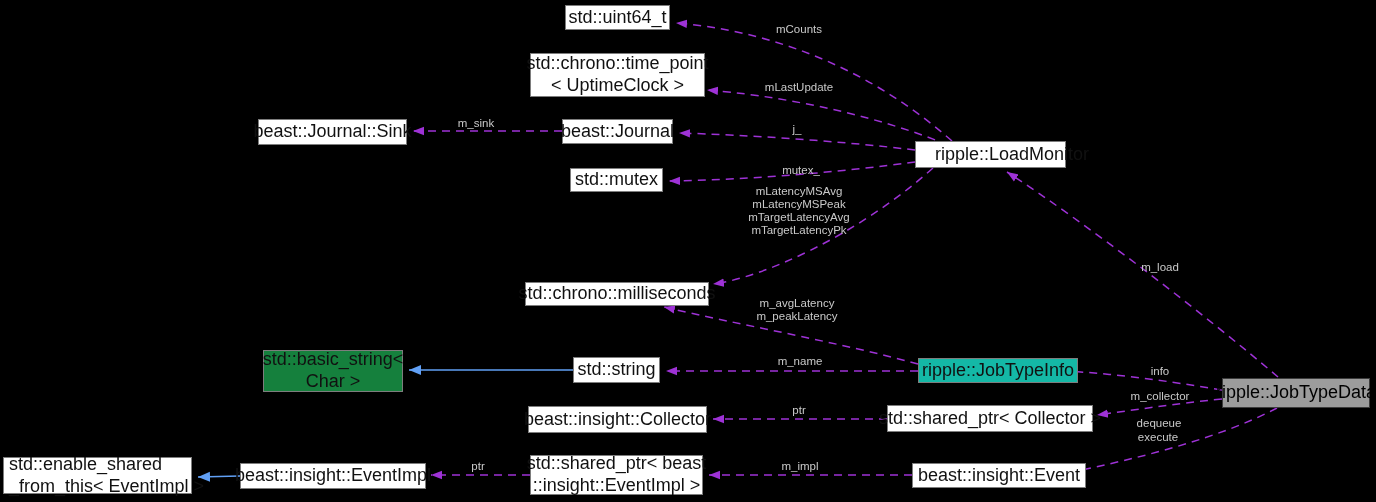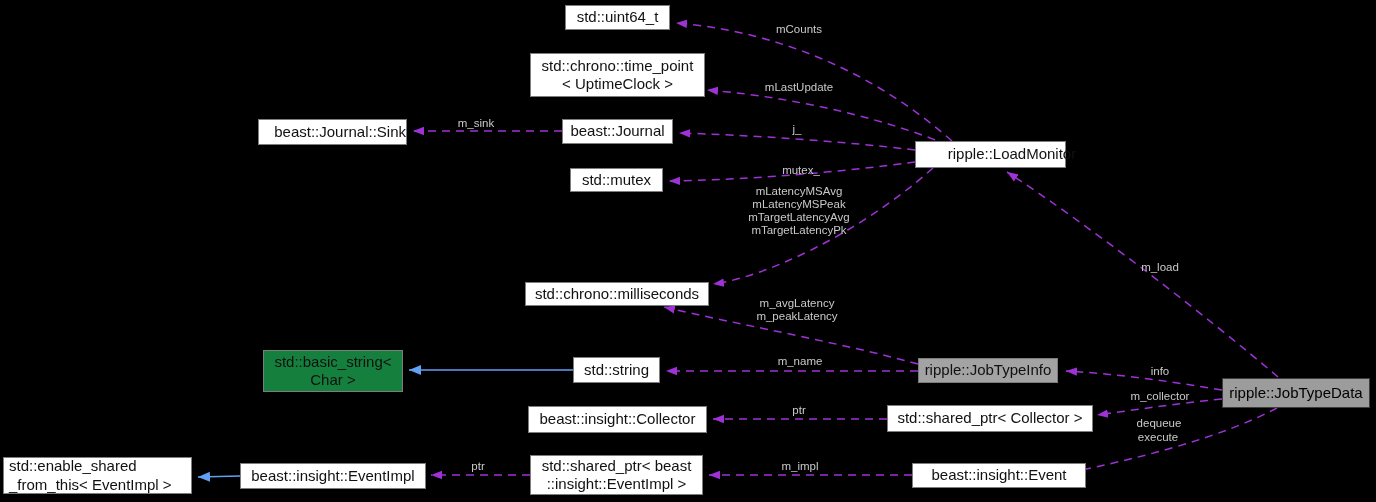--- a/index.html
+++ b/index.html
@@ -4,21 +4,21 @@
 <style>
   html,body{margin:0;padding:0;background:#000;}
   .stage{
     position:relative;width:1376px;height:502px;background:#000;
     font-family:"Liberation Sans","DejaVu Sans",sans-serif;overflow:hidden;
   }
   .edges{position:absolute;left:0;top:0;width:1376px;height:502px;}
   .node{
     position:absolute;box-sizing:border-box;
     display:flex;flex-direction:column;justify-content:center;align-items:center;
-    text-align:center;font-size:15px;line-height:1.22;cursor:pointer;
+    text-align:center;font-size:18px;line-height:1.22;cursor:pointer;
     border:1px solid transparent;
   }
   .node.left{align-items:flex-start;text-align:left;padding-left:5px;}
   .node span{display:block;white-space:nowrap;}
   .edge-label{
     position:absolute;transform:translate(-50%,-50%);
     font-size:11.5px;line-height:1;white-space:nowrap;
   }
 </style>
 </head>
@@ -77,21 +77,21 @@
       <div class="edge-label" style="left: 478px; top: 467px; color: rgb(201, 201, 201);">ptr</div>
     </div>
   <div>
       <div class="node" style="left: 565px; top: 5px; width: 105px; height: 25px; background: rgb(255, 255, 255); border-color: rgb(125, 125, 125); color: rgb(17, 17, 17);">
         <span>std::uint64_t</span>
       </div>
       <div class="node" style="left: 530px; top: 53px; width: 175px; height: 44px; background: rgb(255, 255, 255); border-color: rgb(125, 125, 125); color: rgb(17, 17, 17);">
         <span>std::chrono::time_point</span>
         <span>&lt; UptimeClock &gt;</span>
       </div>
-      <div class="node" style="left: 258px; top: 119px; width: 149px; height: 26px; background: rgb(255, 255, 255); border-color: rgb(125, 125, 125); color: rgb(17, 17, 17); align-items: flex-end;">
+      <div class="node" style="left: 258px; top: 119px; width: 149px; height: 26px; background: rgb(255, 255, 255); border-color: rgb(125, 125, 125); color: rgb(17, 17, 17);">
         <span>beast::Journal::Sink</span>
       </div>
       <div class="node" style="left: 562px; top: 119px; width: 111px; height: 25px; background: rgb(255, 255, 255); border-color: rgb(125, 125, 125); color: rgb(17, 17, 17);">
         <span>beast::Journal</span>
       </div>
       <div class="node" style="left: 570px; top: 168px; width: 93px; height: 24px; background: rgb(255, 255, 255); border-color: rgb(125, 125, 125); color: rgb(17, 17, 17);">
         <span>std::mutex</span>
       </div>
       <div class="node" style="left: 915px; top: 141px; width: 151px; height: 27px; background: rgb(255, 255, 255); border-color: rgb(125, 125, 125); color: rgb(17, 17, 17); padding-left: 43px;">
         <span>ripple::LoadMonitor</span>
@@ -99,21 +99,21 @@
       <div class="node" style="left: 525px; top: 282px; width: 184px; height: 24px; background: rgb(255, 255, 255); border-color: rgb(125, 125, 125); color: rgb(17, 17, 17);">
         <span>std::chrono::milliseconds</span>
       </div>
       <div class="node" style="left: 263px; top: 350px; width: 140px; height: 42px; background: #15803d; border-color: rgb(125, 125, 125); color: rgb(17, 17, 17);">
         <span>std::basic_string&lt;</span>
         <span>Char &gt;</span>
       </div>
       <div class="node" style="left: 573px; top: 357px; width: 87px; height: 26px; background: rgb(255, 255, 255); border-color: rgb(125, 125, 125); color: rgb(17, 17, 17);">
         <span>std::string</span>
       </div>
-      <div class="node" style="left: 918px; top: 358px; width: 140px; height: 25px; background: #a3a3a3; border-color: rgb(125, 125, 125); color: rgb(17, 17, 17);">
+      <div class="node" style="left: 918px; top: 358px; width: 160px; height: 25px; background: #14b8a6; border-color: rgb(125, 125, 125); color: rgb(17, 17, 17);">
         <span>ripple::JobTypeInfo</span>
       </div>
       <div class="node" style="left: 528px; top: 406px; width: 179px; height: 27px; background: rgb(255, 255, 255); border-color: rgb(125, 125, 125); color: rgb(17, 17, 17);">
         <span>beast::insight::Collector</span>
       </div>
       <div class="node" style="left: 887px; top: 405px; width: 206px; height: 27px; background: rgb(255, 255, 255); border-color: rgb(125, 125, 125); color: rgb(17, 17, 17);">
         <span>std::shared_ptr&lt; Collector &gt;</span>
       </div>
       <div class="node left" style="left: 3px; top: 457px; width: 189px; height: 37px; background: rgb(255, 255, 255); border-color: rgb(125, 125, 125); color: rgb(17, 17, 17);">
         <span>std::enable_shared</span>

